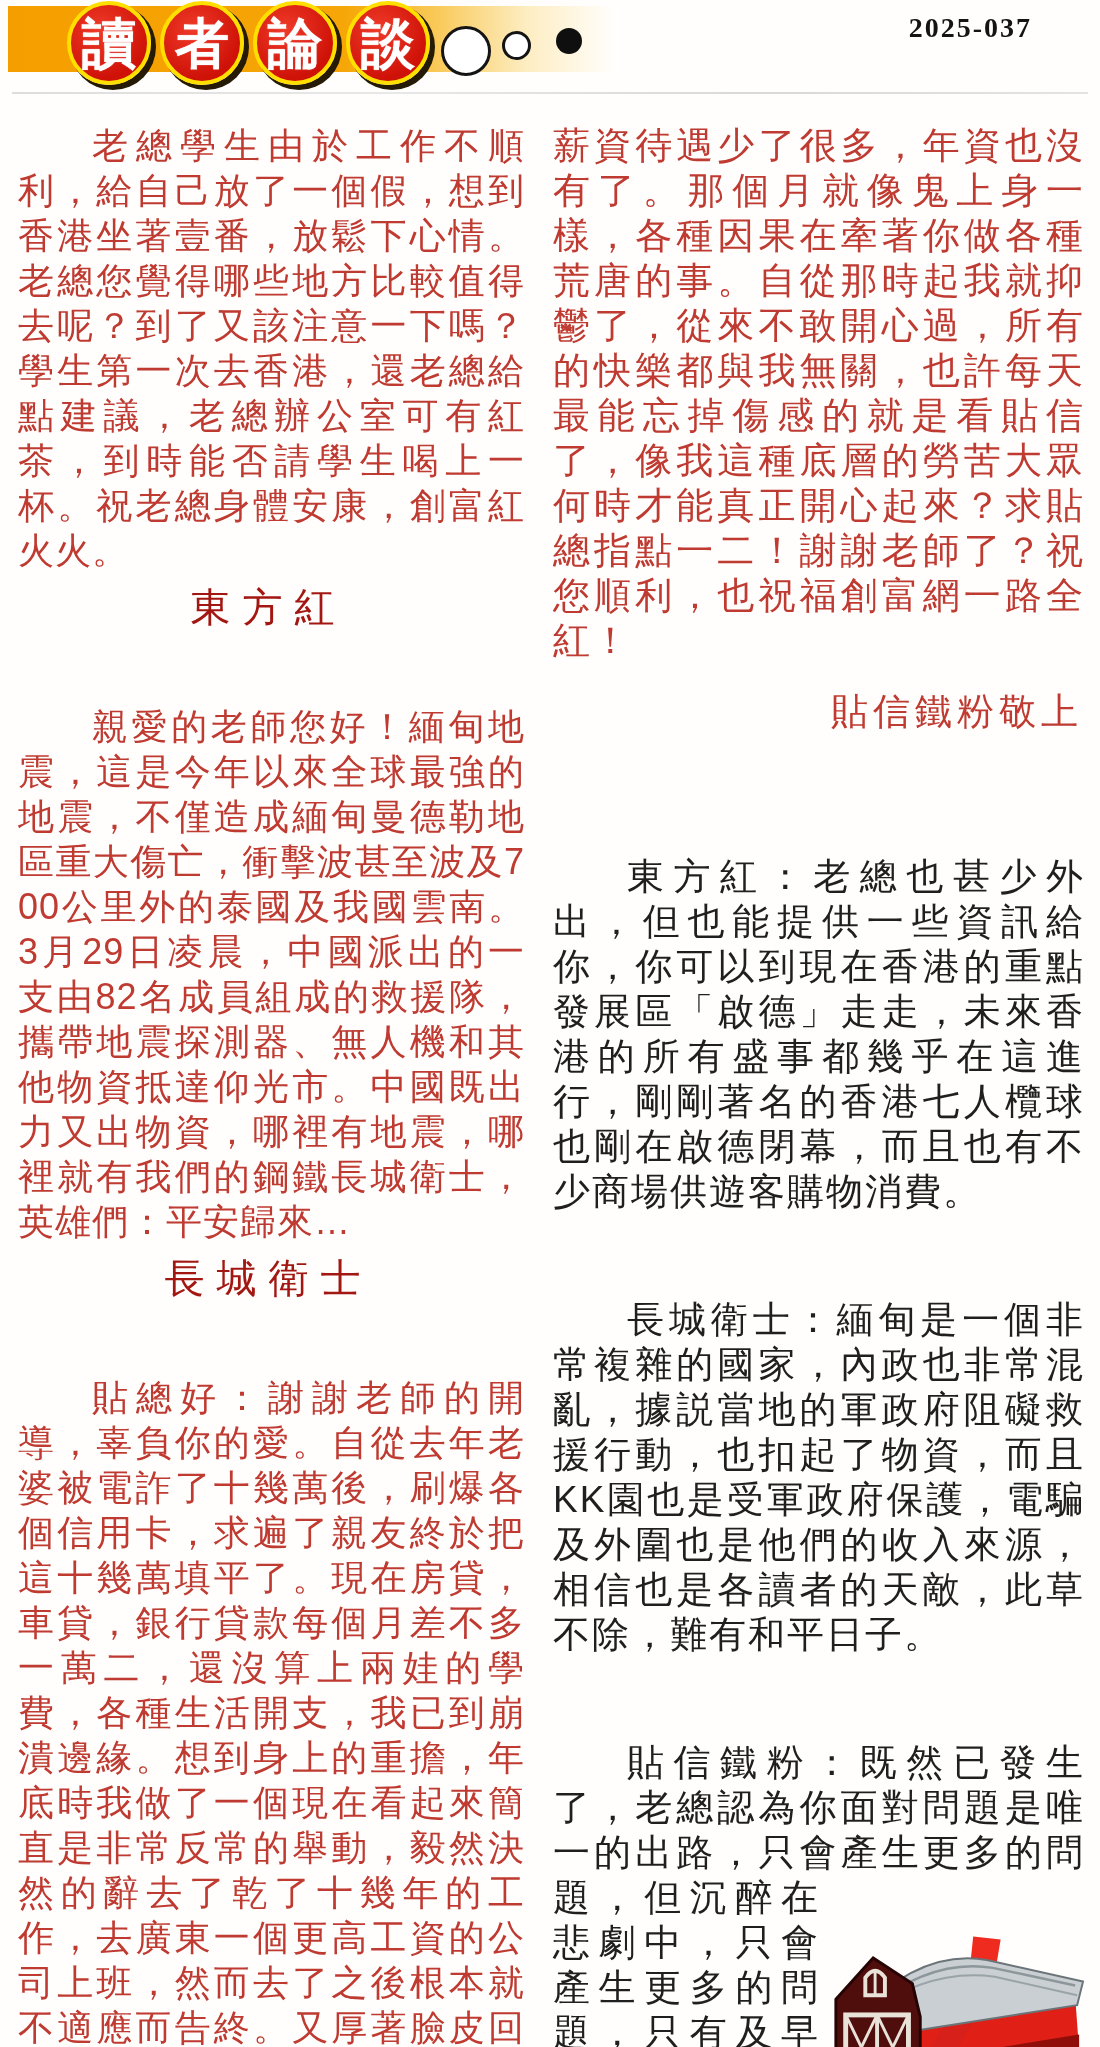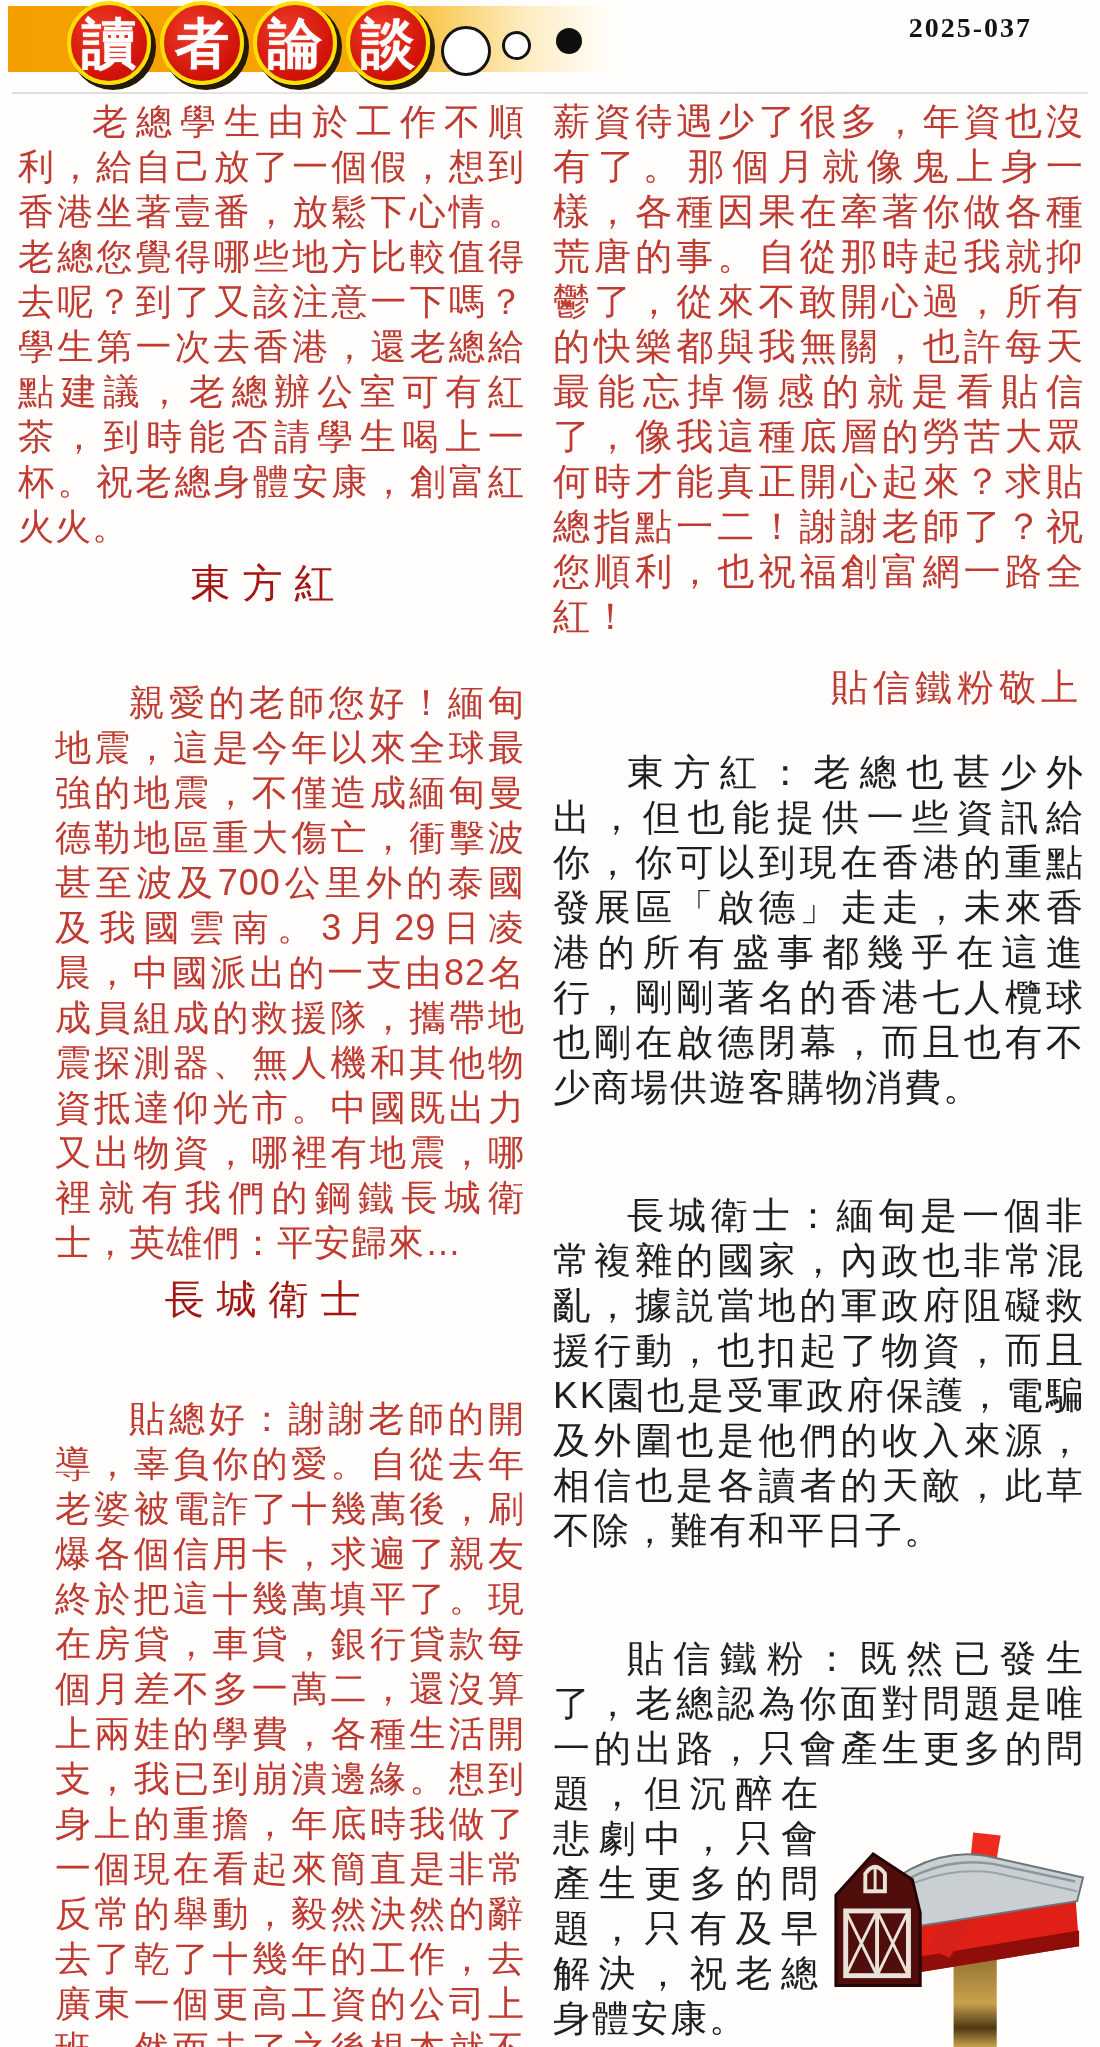--- a/index.html
+++ b/index.html
@@ -71,23 +71,23 @@
   }
   .col-left .letter{
     font-size:36px;line-height:45px;letter-spacing:1px;color:#bf3a31;
   }
   .col-right .letter{
     font-size:37px;line-height:45px;letter-spacing:2px;color:#bf3a31;
   }
   .reply{
     font-size:37px;line-height:45px;letter-spacing:2px;color:#1f1f1f;
   }
-  .mt-first{margin-top:4px;}
-  .mt-letter{margin-top:74px;margin-left:37px;}
-  .mt-reply1{margin-top:40px;}
+  .mt-first{margin-top:28px;}
+  .mt-letter{margin-top:74px;}
+  .mt-reply1{margin-top:120px;}
   .mt-reply{margin-top:83px;}
   .sig{
     text-align:center;margin-top:12px;padding-right:6px;
     font-family:"Liberation Serif",serif;
     font-size:40px;line-height:45px;color:#a31712;letter-spacing:12px;
   }
   .sig-red-sans{
     text-align:right;margin-top:26px;padding-right:2px;
     font-family:"Liberation Sans",sans-serif;
     font-size:37px;line-height:45px;color:#bf3a31;letter-spacing:5px;

